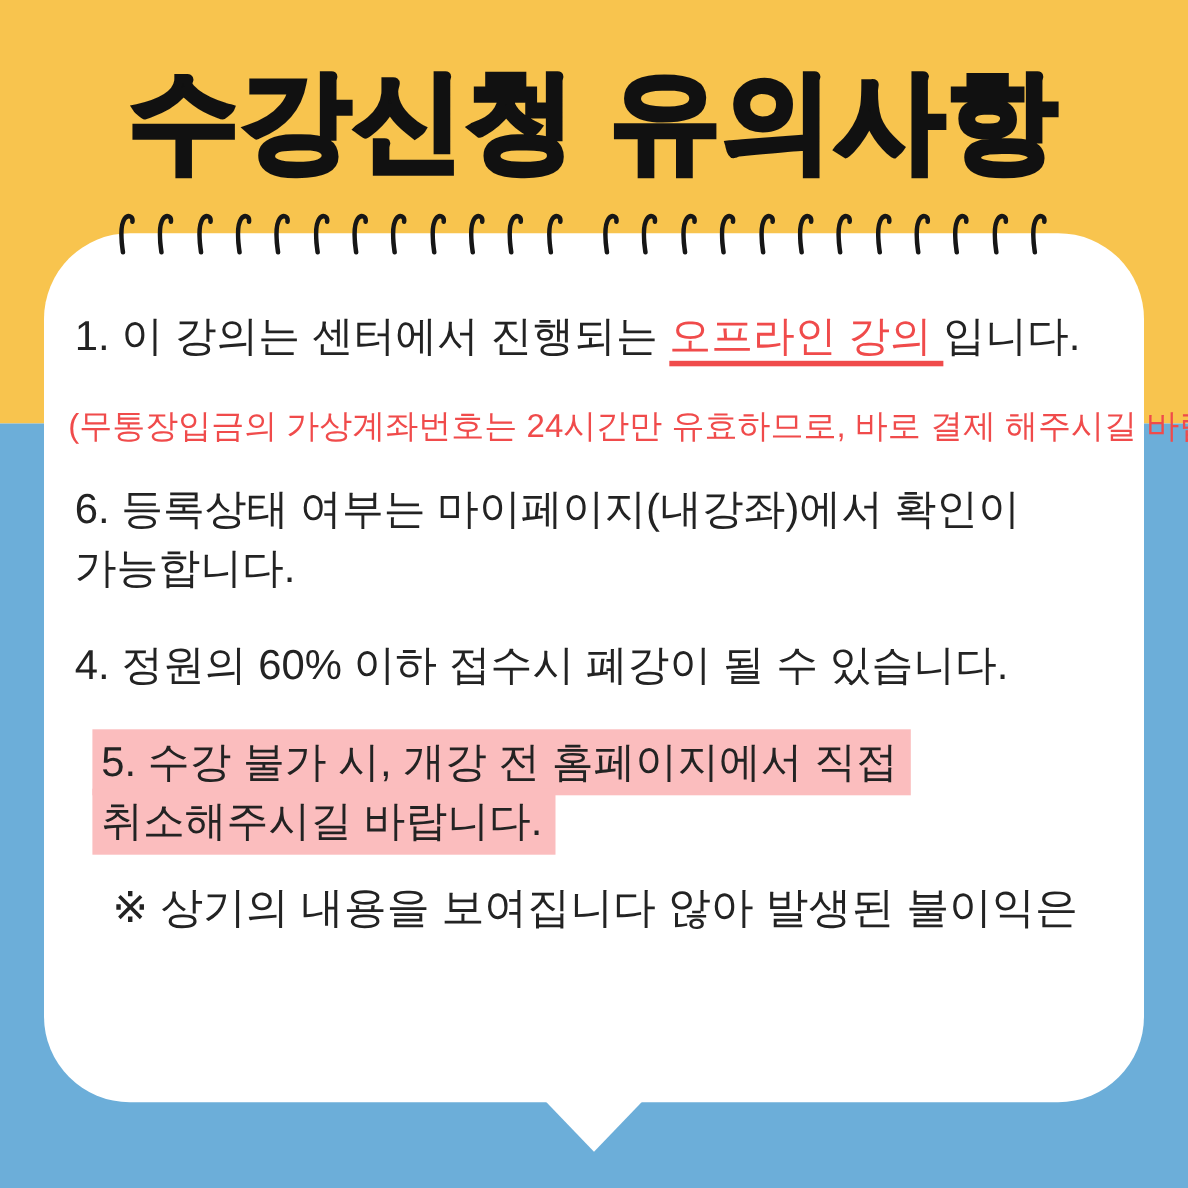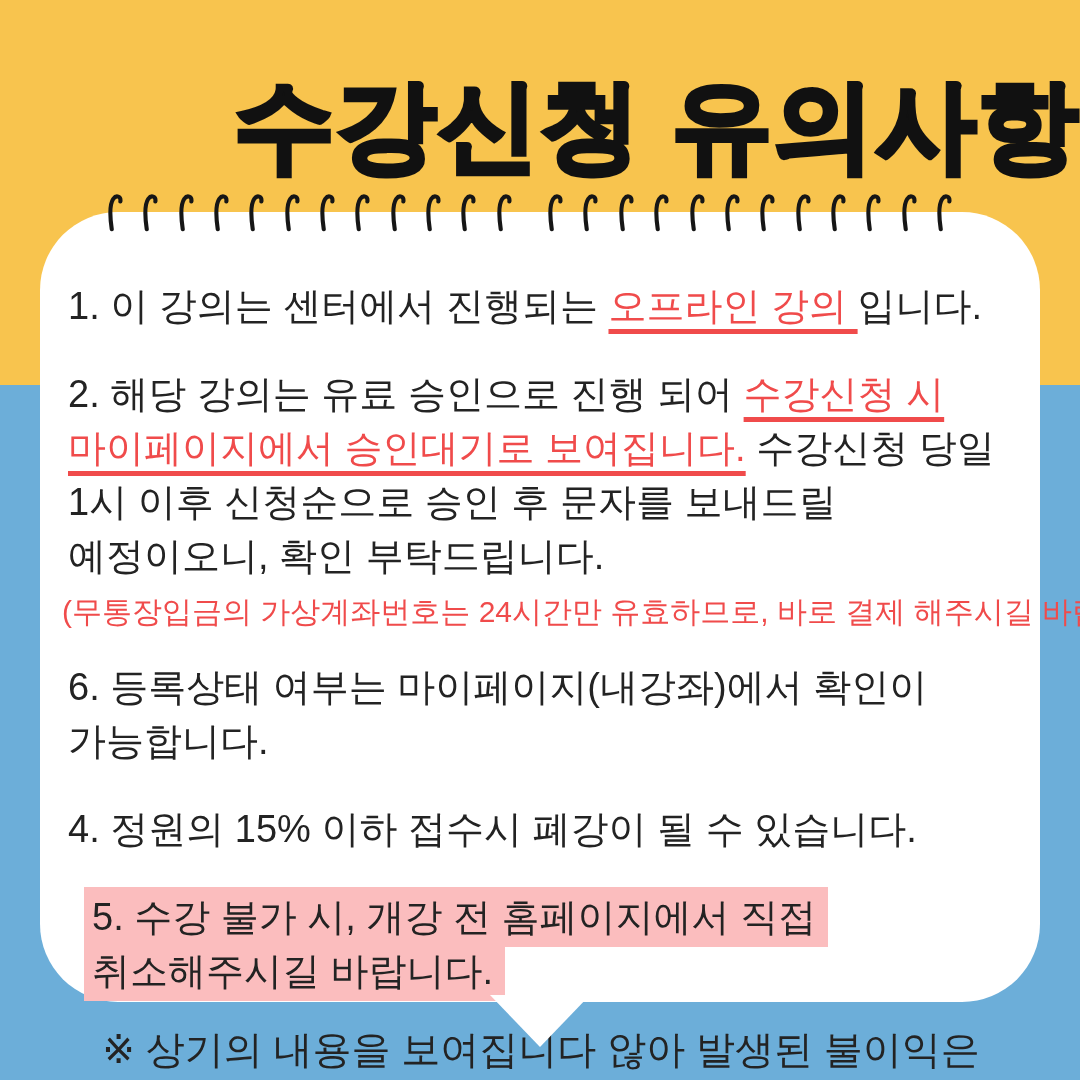--- a/index.html
+++ b/index.html
@@ -20,22 +20,22 @@
   .poster { position: absolute; inset: 0; }
   .bg-top {
     position: absolute; left: 0; top: 0; right: 0; height: 385px;
     background: var(--bg-top);
   }
   .bg-bottom {
     position: absolute; left: 0; top: 385px; right: 0; bottom: 0;
     background: var(--bg-bottom);
   }
   .title {
-    position: absolute; top: 63px; left: 0; width: 100%;
-    text-align: right;
+    position: absolute; top: 48px; left: 0; width: 100%;
+    text-align: center;
     font-size: 100px; line-height: 1.25; font-weight: 900;
     color: var(--ink);
     -webkit-text-stroke: 5px var(--ink);
     letter-spacing: 2px;
     white-space: nowrap;
   }
   .card {
     position: absolute; left: 40px; top: 212px; width: 1000px; height: 790px;
     background: #ffffff;
     border-radius: 78px;
@@ -172,27 +172,26 @@
         </svg>
         <svg viewBox="0 0 20 52" class="coil">
           <path d="M5 49 C2.5 32 2.5 15 7 8.5 C11 3 17.5 5 16.5 12"></path>
         </svg>
       </div>
 
     <div class="content">
 
       <p class="item item-1"><span>1. 이 강의는 센터에서 진행되는 </span><span class="red u">오프라인 강의 </span><span>입니다.</span></p>
 
-      <p class="item item-2"><span>2. 해당 강의는 유료 승인으로 진행 되어 </span><span class="red u">수강신청 시 마이페이지에서 승인대기로 보여집니다.</span><span> 수강신청 당일 1시 이후 신청순으로 승인 후 문자를 보내드릴 예정이오니, 확인 부탁드립니다.</span></p>
 
       <p class="note">(무통장입금의 가상계좌번호는 24시간만 유효하므로, 바로 결제 해주시길 바랍니다.)</p>
 
       <p class="item item-3">6. 등록상태 여부는 마이페이지(내강좌)에서 확인이 가능합니다.</p>
 
-      <p class="item item-4">4. 정원의 15% 이하 접수시 폐강이 될 수 있습니다.</p>
+      <p class="item item-4">4. 정원의 60% 이하 접수시 폐강이 될 수 있습니다.</p>
 
       <p class="item item-5"><span class="hl">5. 수강 불가 시, 개강 전 홈페이지에서 직접 취소해주시길 바랍니다.</span></p>
 
       <p class="disclaimer"><span>※ 상기의 내용을 보여집니다 않아 발생된 불이익은</span><br></p>
 
     </div>
 
     <div class="tail"></div>
   </div>
 </div>

